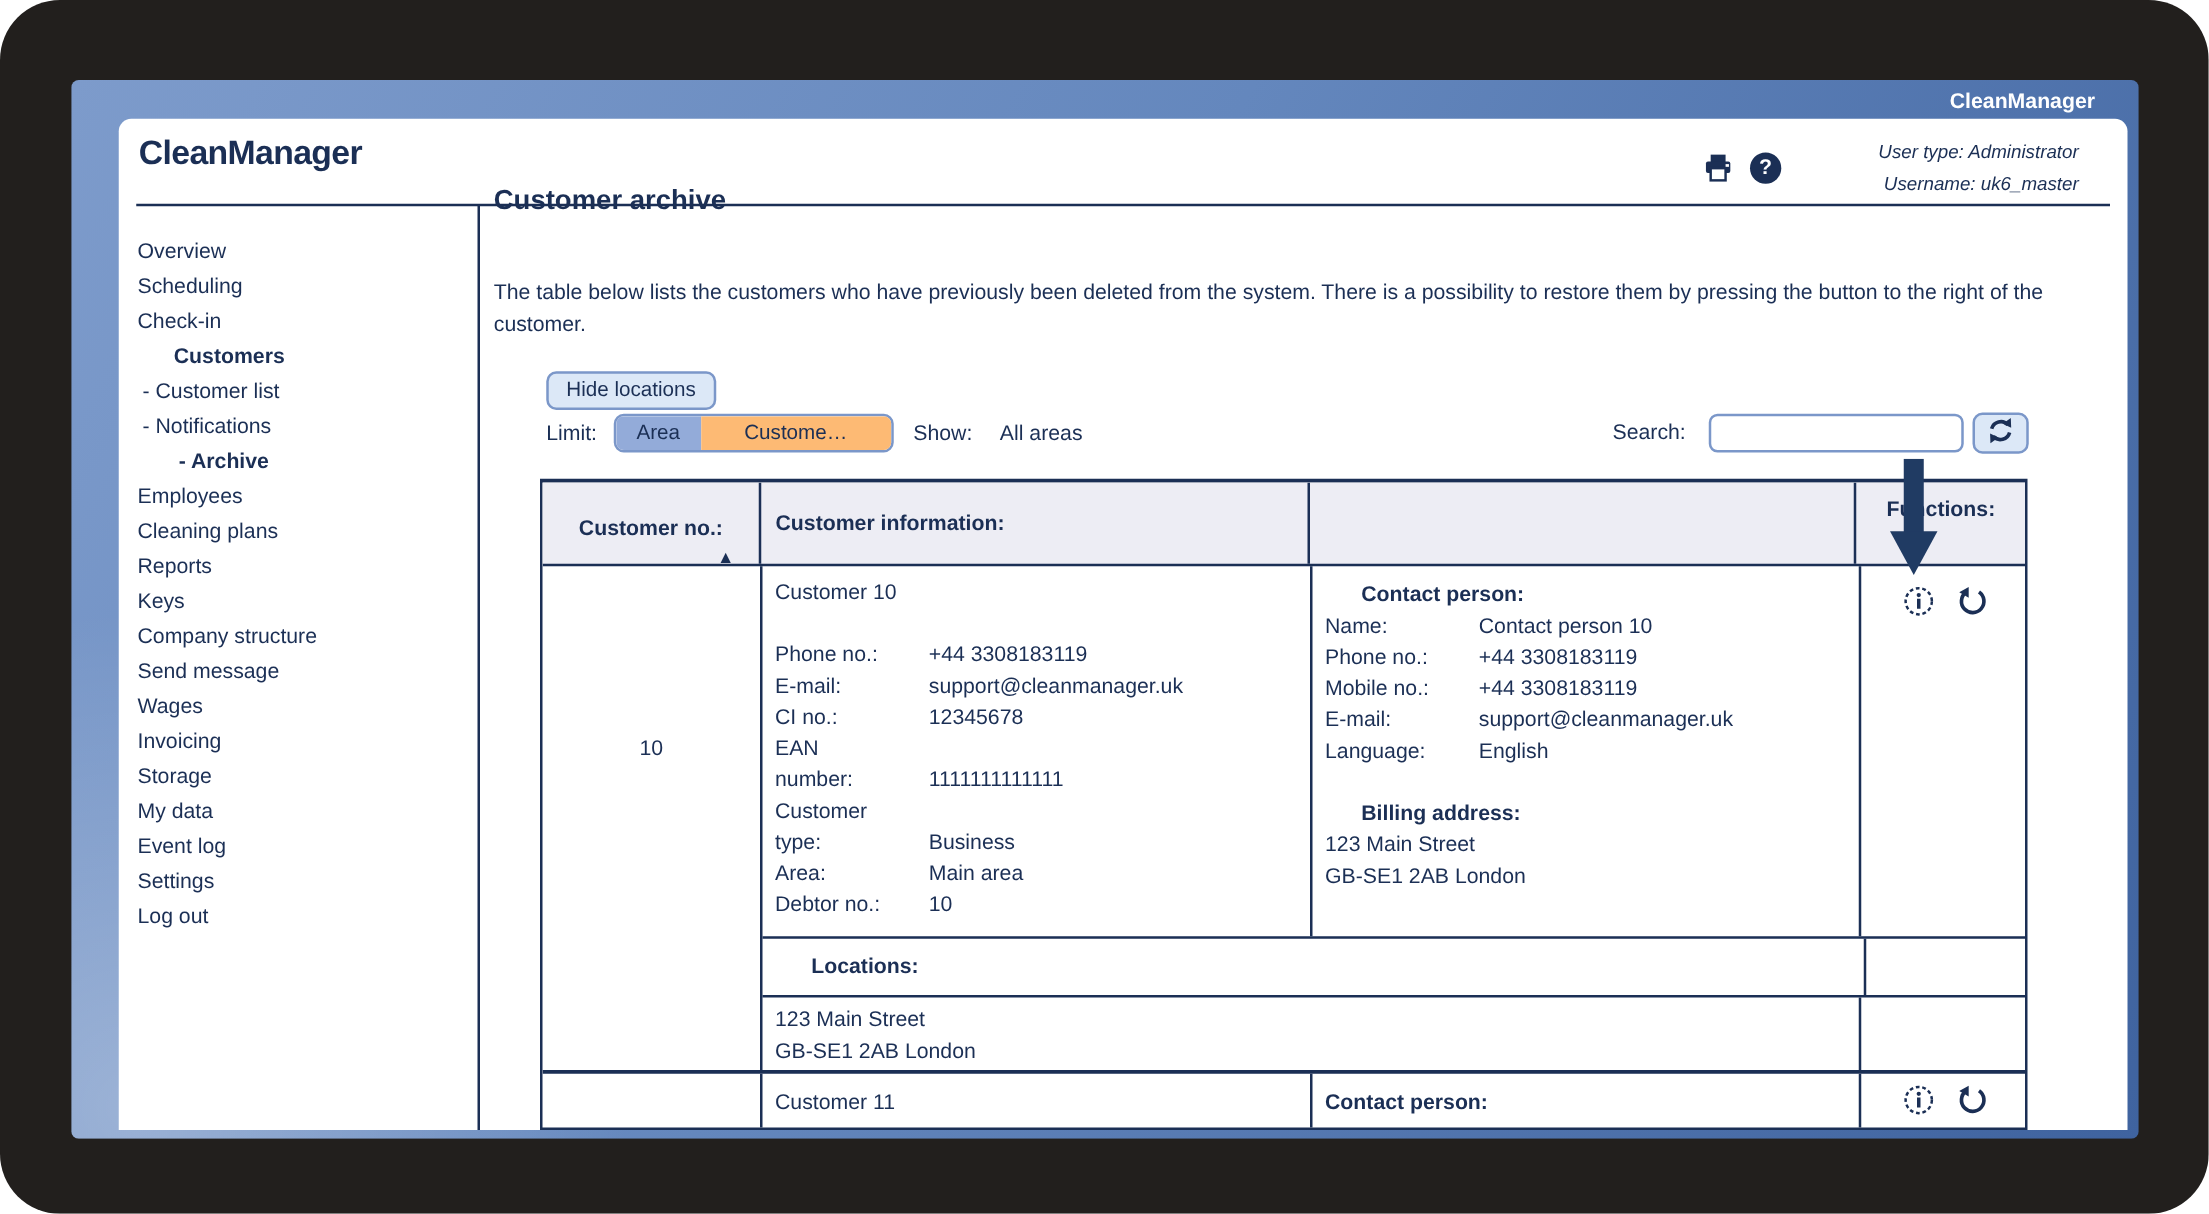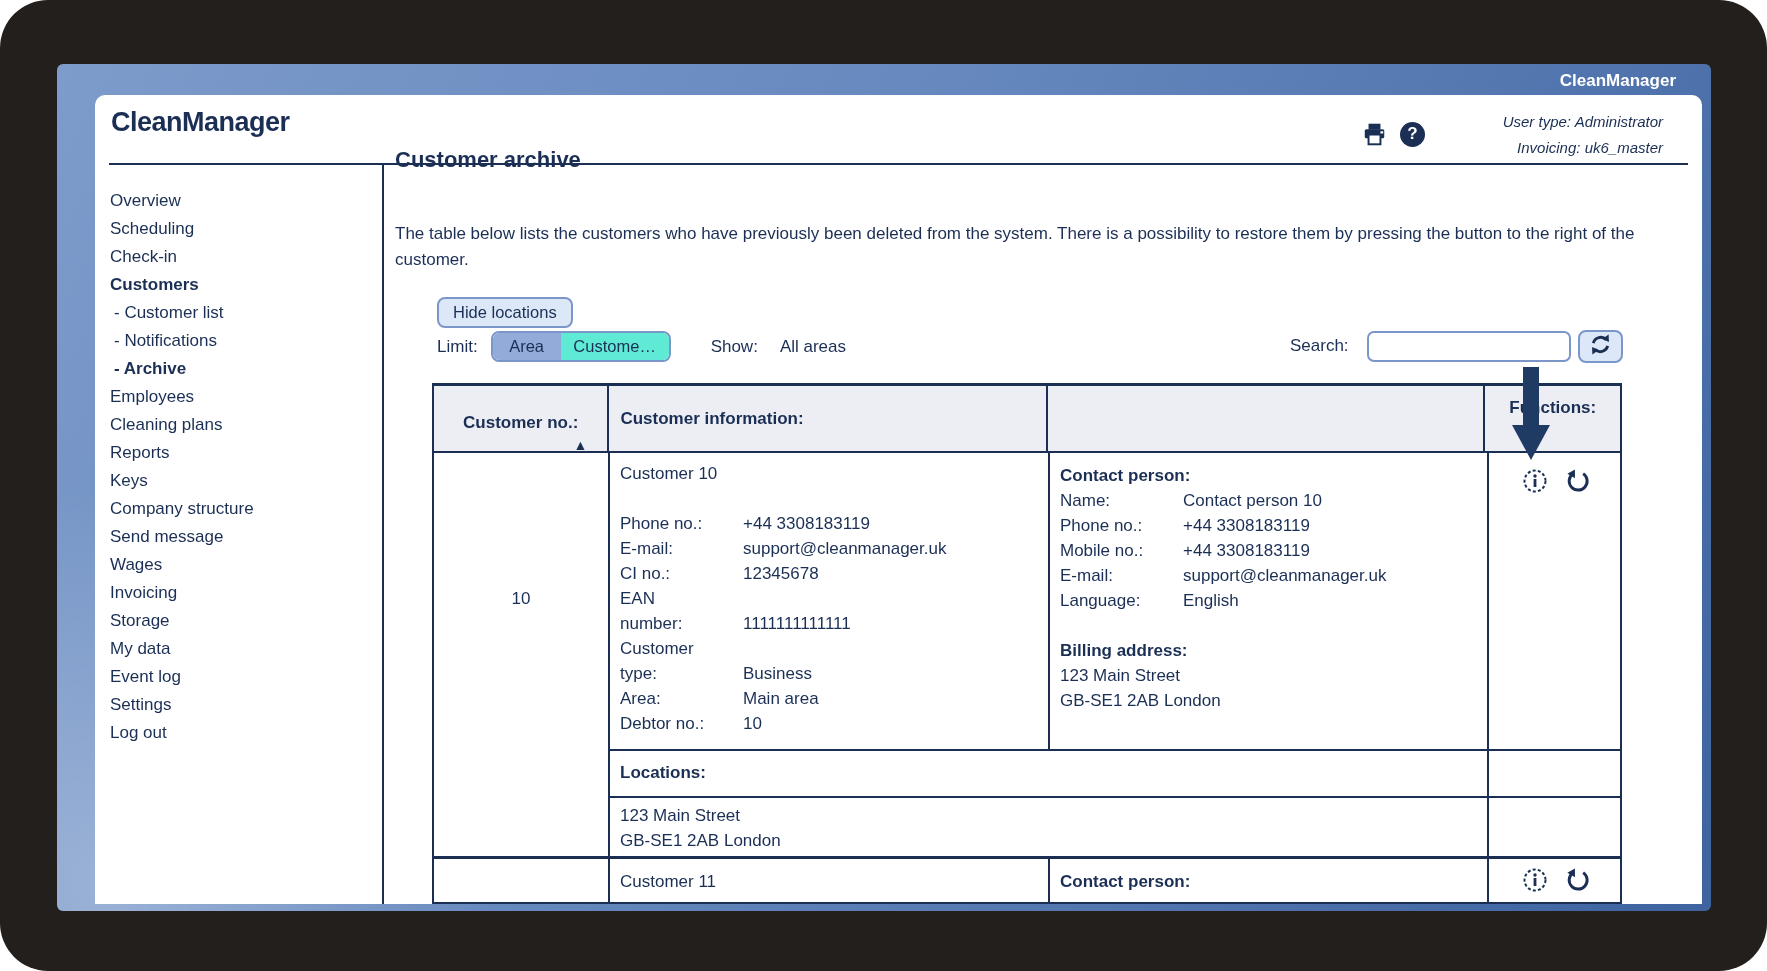--- a/index.html
+++ b/index.html
@@ -37,22 +37,22 @@
 
   .btn { background:#dce8f7; border:2px solid #7b97c9; border-radius:8px; color:#1b2f55;
     font-size:16.5px; font-family:inherit; display:inline-flex; align-items:center; justify-content:center; cursor:pointer; }
   .hide-loc { position:absolute; left:342px; top:202px; height:31px; padding:0 14px; }
 
   .limit-row { position:absolute; left:342px; top:236px; height:31px; display:flex; align-items:center; }
   .limit-label { margin-right:13px; }
   .segmented { display:flex; border:2px solid #7b97c9; border-radius:8px; overflow:hidden; height:31px; }
   .segment { display:flex; align-items:center; justify-content:center; font-size:16.5px; cursor:pointer; }
   .segment.sel { width:68px; background:#93abd9; }
-  .segment.unsel { width:108px; background:#5eead4; }
-  .show-label { margin-left:40px; }
+  .segment.unsel { width:152px; background:#fdba74; }
+  .show-label { margin-left:16px; }
   .show-value { margin-left:22px; }
 
   .search-label { position:absolute; left:1195px; top:241px; }
   .search-input { position:absolute; left:1272px; top:236px; width:204px; height:31px; border:2px solid #7b97c9;
     border-radius:7px; font-size:16px; font-family:inherit; color:#1b2f55; padding:0 8px; background:#fff; }
   .refresh-btn { position:absolute; left:1483px; top:235px; width:45px; height:33px; }
 
   
   .table { position:absolute; left:337px; top:288px; width:1190px; height:521px; border:2px solid #1b2f55;
     border-top-width:3px; background:#fff; overflow:hidden; line-height:25px; }
@@ -72,21 +72,21 @@
   .cell { height:100%; }
   .c2 { width:440px; border-right:2px solid #1b2f55; padding:8px 6px 0 10px; }
   .c3 { width:439px; border-right:2px solid #1b2f55; padding:10px 6px 0 10px; }
   .c4 { width:135px; display:flex; justify-content:center; gap:17px; padding-top:15px; }
   .fn-icon { width:26px; height:26px; cursor:pointer; }
 
   .info-title { margin-bottom:25px; }
   .frow { display:flex; align-items:flex-end; }
   .flabel { width:100px; margin-right:23px; flex:none; }
   .fval { flex:1; }
-  .bold { font-weight:bold; }
+  .bold { font-weight:bold;margin-left:29px; }
   .gap-line { height:25px; }
 
   .row-loc { position:absolute; left:176px; top:363px; width:1014px; height:47px; display:flex; border-top:2px solid #1b2f55; }
   .c23 { width:879px; border-right:2px solid #1b2f55; padding:9px 6px 0 10px; }
   .c4b { width:135px; }
   .row-addr { position:absolute; left:176px; top:410px; width:1014px; height:60px; display:flex; border-top:2px solid #1b2f55; }
   .row-addr .c23 { padding-top:5px; }
 
   .row-block2 { position:absolute; left:0; top:470px; width:1190px; height:51px; display:flex; border-top:3px solid #1b2f55; }
   .b2c1 { width:176px; border-right:2px solid #1b2f55; }
@@ -112,21 +112,21 @@
           <rect x="6.5" y="2.5" width="11" height="5.5" fill="#1b2f55"></rect>
           <rect x="3" y="7.5" width="18" height="8.5" rx="1.5" fill="#1b2f55"></rect>
           <rect x="6.5" y="12.5" width="11" height="9" fill="#ffffff" stroke="#1b2f55" stroke-width="1.8"></rect>
           <rect x="17.5" y="9.5" width="2.5" height="2" fill="#ffffff"></rect>
         </svg>
       </span>
       <span class="icon-btn help-badge">?</span>
     </div>
     <div class="user-info">
       <div>User type: Administrator</div>
-      <div>Invoicing: uk6_master</div>
+      <div>Username: uk6_master</div>
     </div>
     <div class="header-rule"></div>
 
     <nav class="sidebar">
       <div class="side-item">Overview</div>
       <div class="side-item">Scheduling</div>
       <div class="side-item">Check-in</div>
       <div class="side-item bold">Customers</div>
       <div class="side-item sub">- Customer list</div>
       <div class="side-item sub">- Notifications</div>

